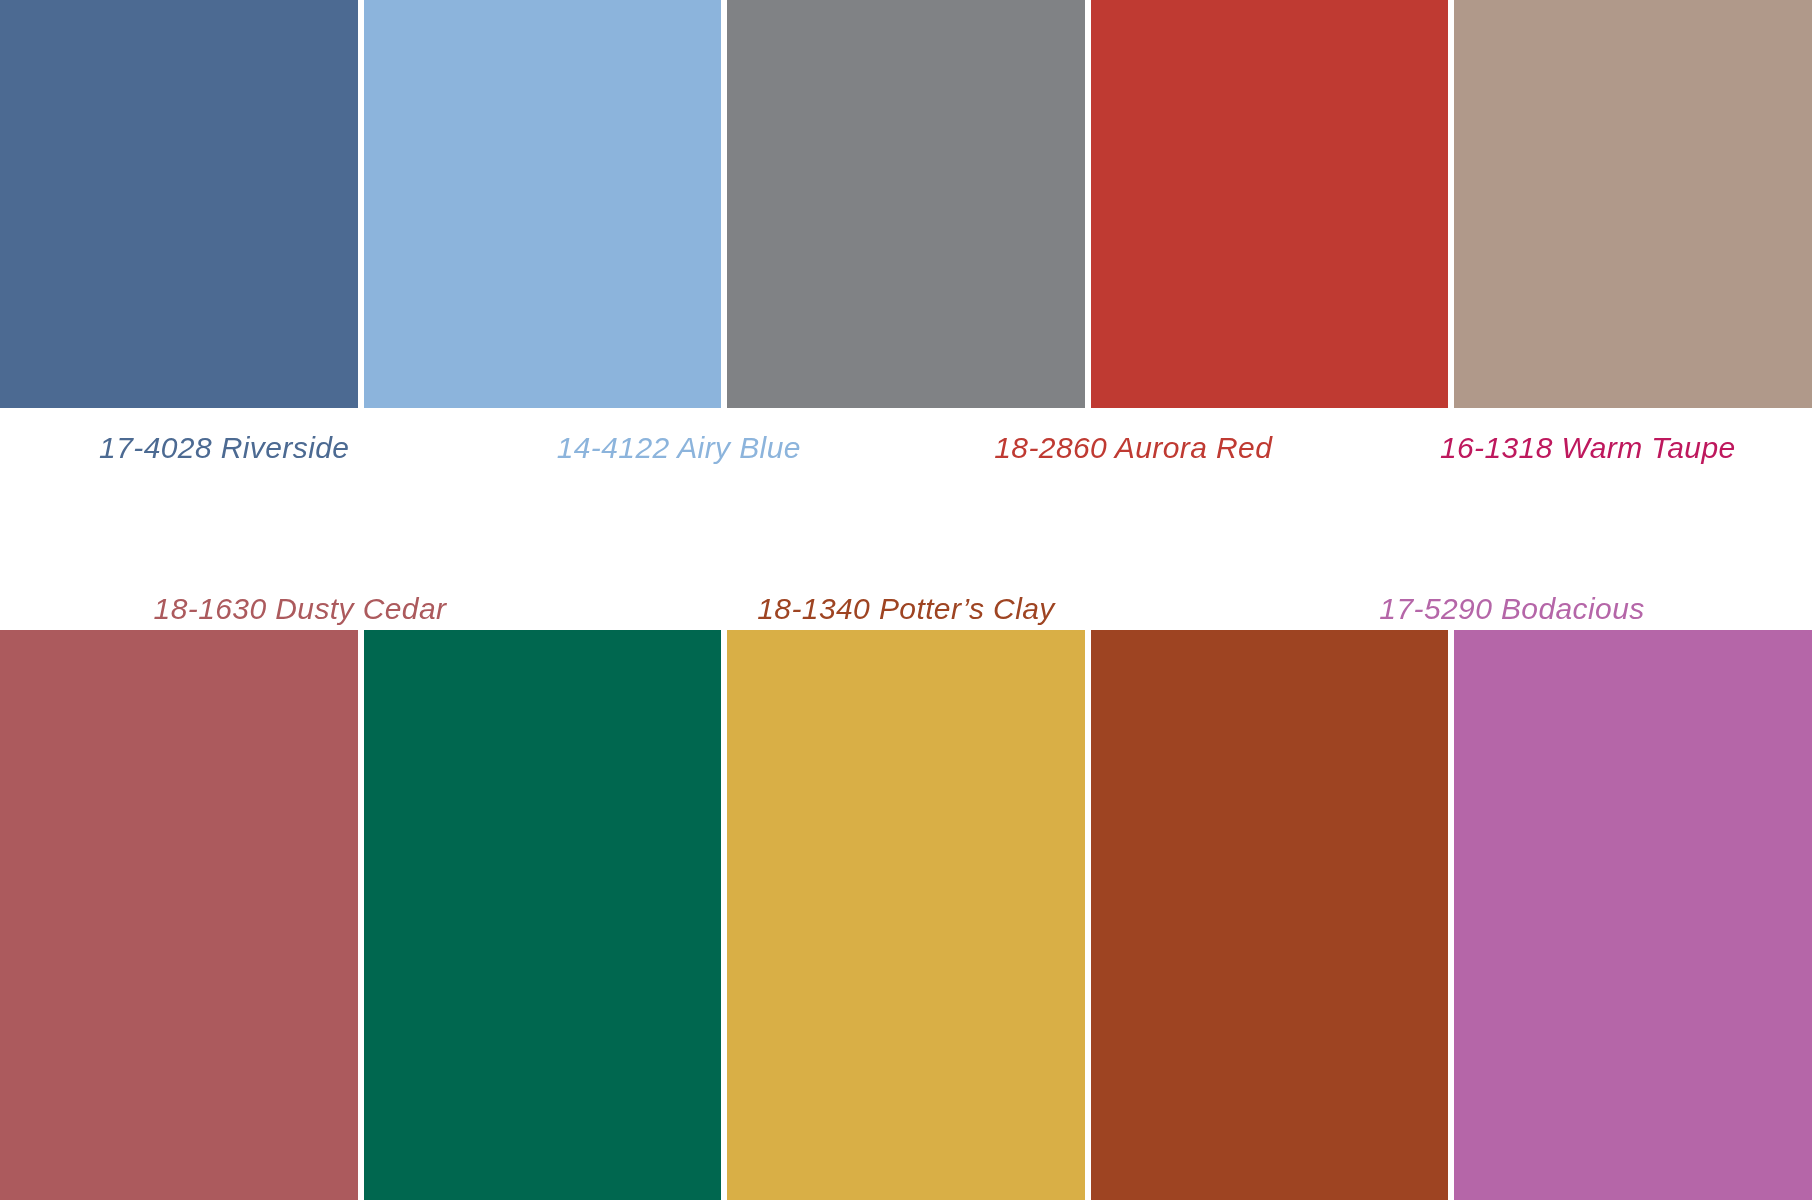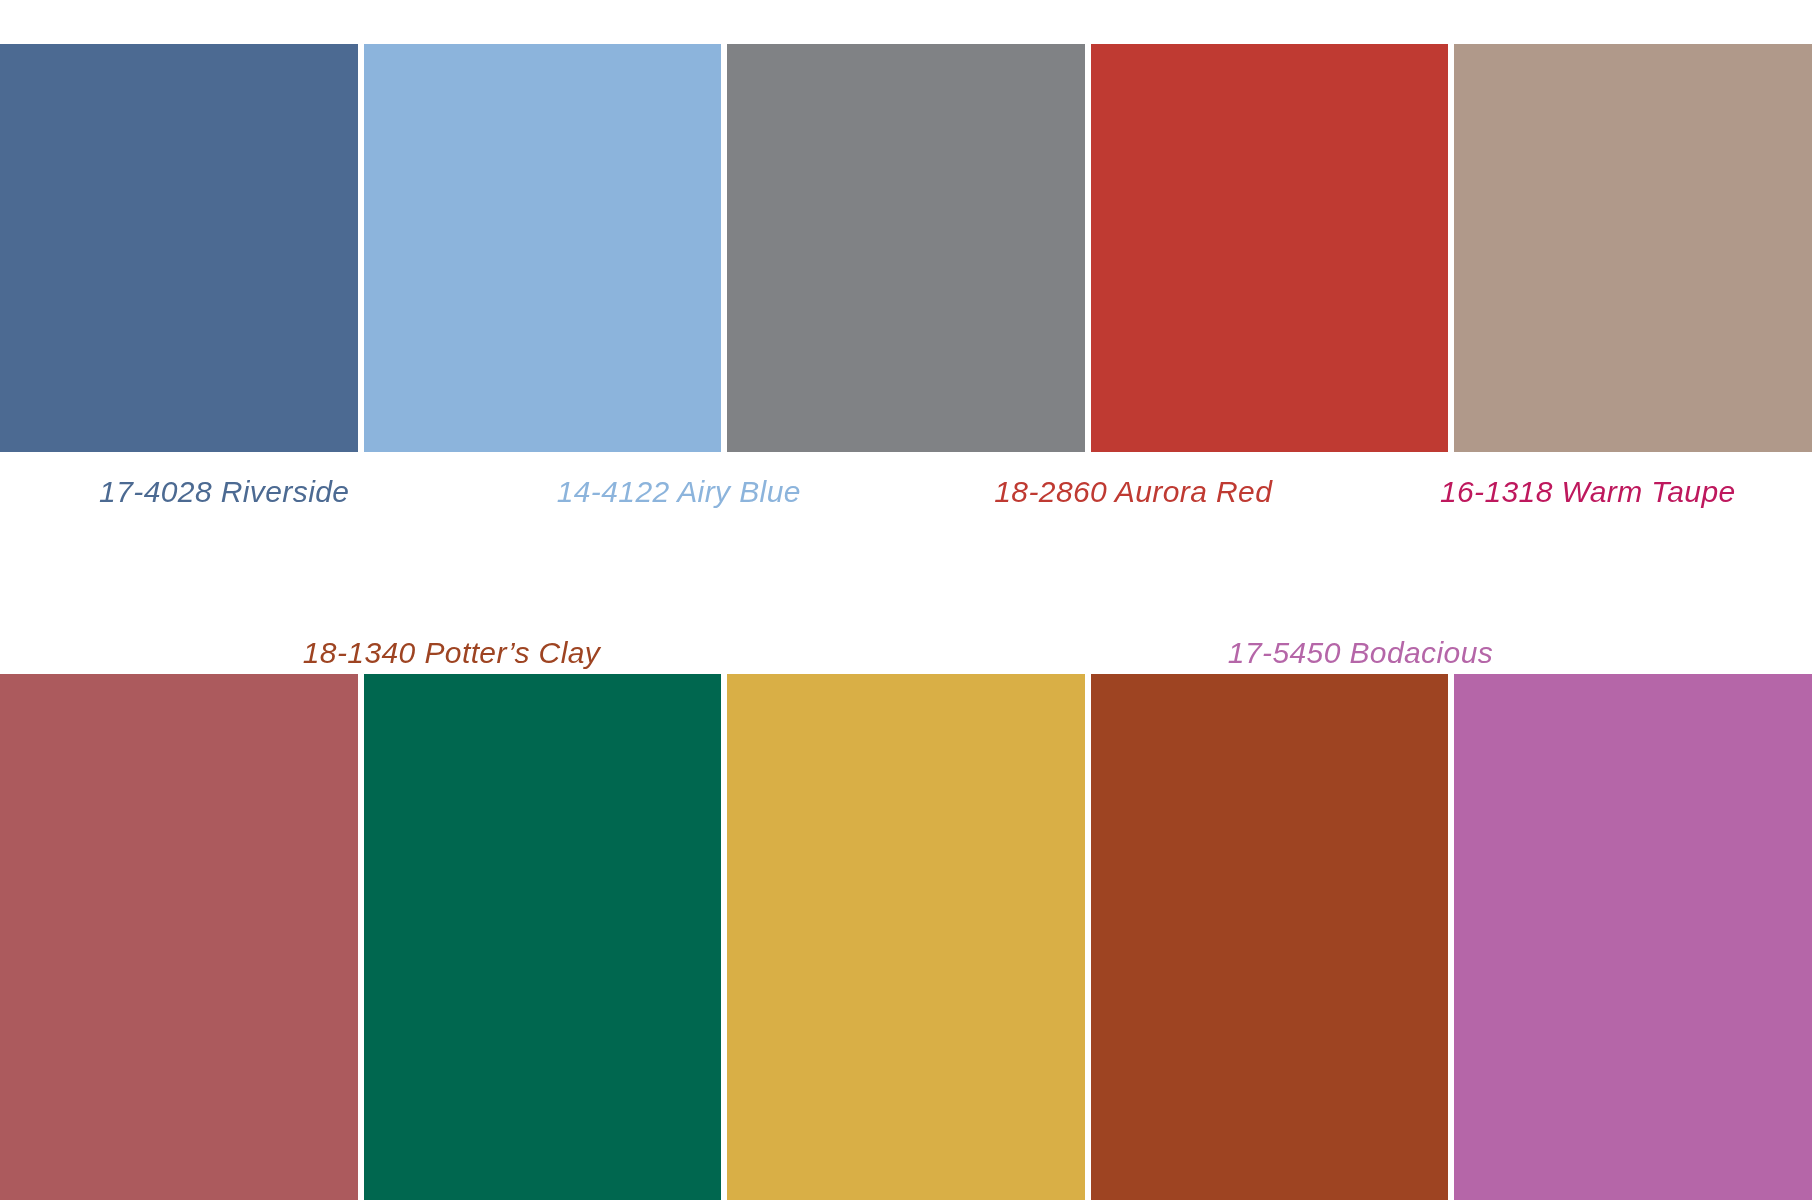--- a/index.html
+++ b/index.html
@@ -20,21 +20,20 @@
     background: #ffffff;
   }
 
   
   .row {
     position: absolute;
     left: 0;
     width: 1812px;
     display: flex;
     flex-direction: column;
-    margin-top: 44px;
   }
   .row-top    { top: 0px;   height: 487px; }
   .row-bottom { top: 557px; height: 643px; }
 
   .swatch-strip {
     display: flex;
     width: 100%;
     gap: 6px;
   }
   .row-top .swatch-strip    { height: 408px; }
@@ -98,24 +97,27 @@
       </div>
       <div class="label-cell">
         <span class="label-text" style="color:#be185d">16-1318 Warm Taupe</span>
       </div>
     </div>
   </div>
 
   <div class="row row-bottom">
     <div class="label-strip">
       <div class="label-cell">
+        <span class="label-text" style="color:#AC5A5D">18-1630 Dusty Cedar</span>
+      </div>
+      <div class="label-cell">
         <span class="label-text" style="color:#9E4422">18-1340 Potter’s Clay</span>
       </div>
       <div class="label-cell">
-        <span class="label-text" style="color:#B566A8">17-5450 Bodacious</span>
+        <span class="label-text" style="color:#B566A8">17-5290 Bodacious</span>
       </div>
     </div>
     <div class="swatch-strip">
       <div class="swatch" style="background:#AC5A5D"></div>
       <div class="swatch" style="background:#00674F"></div>
       <div class="swatch" style="background:#D9AF46"></div>
       <div class="swatch" style="background:#9E4422"></div>
       <div class="swatch" style="background:#B566A8"></div>
     </div>
   </div>

